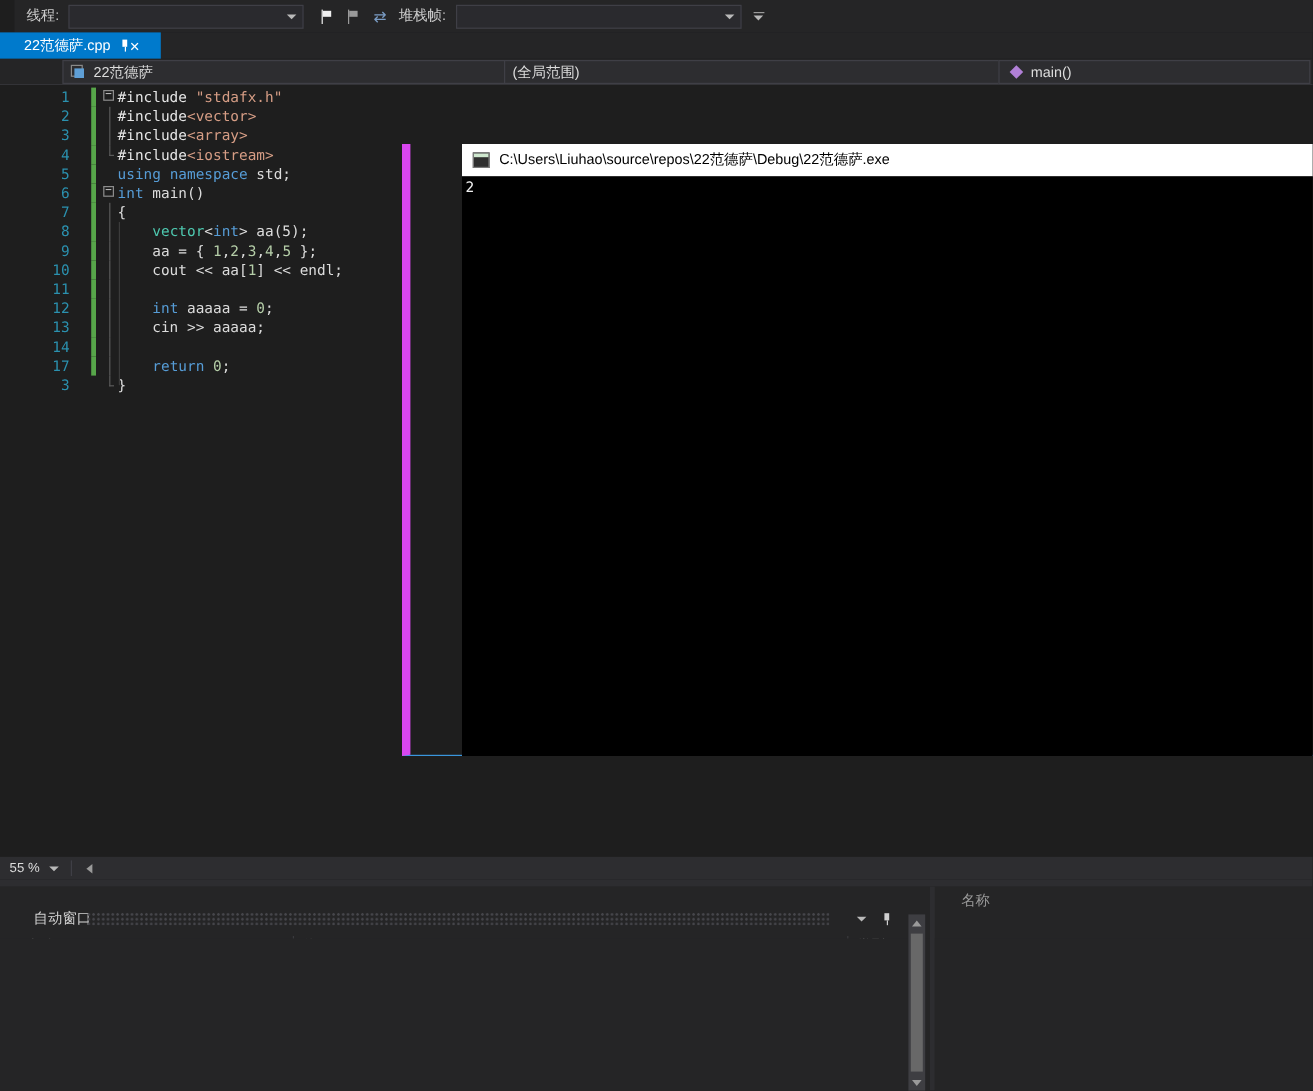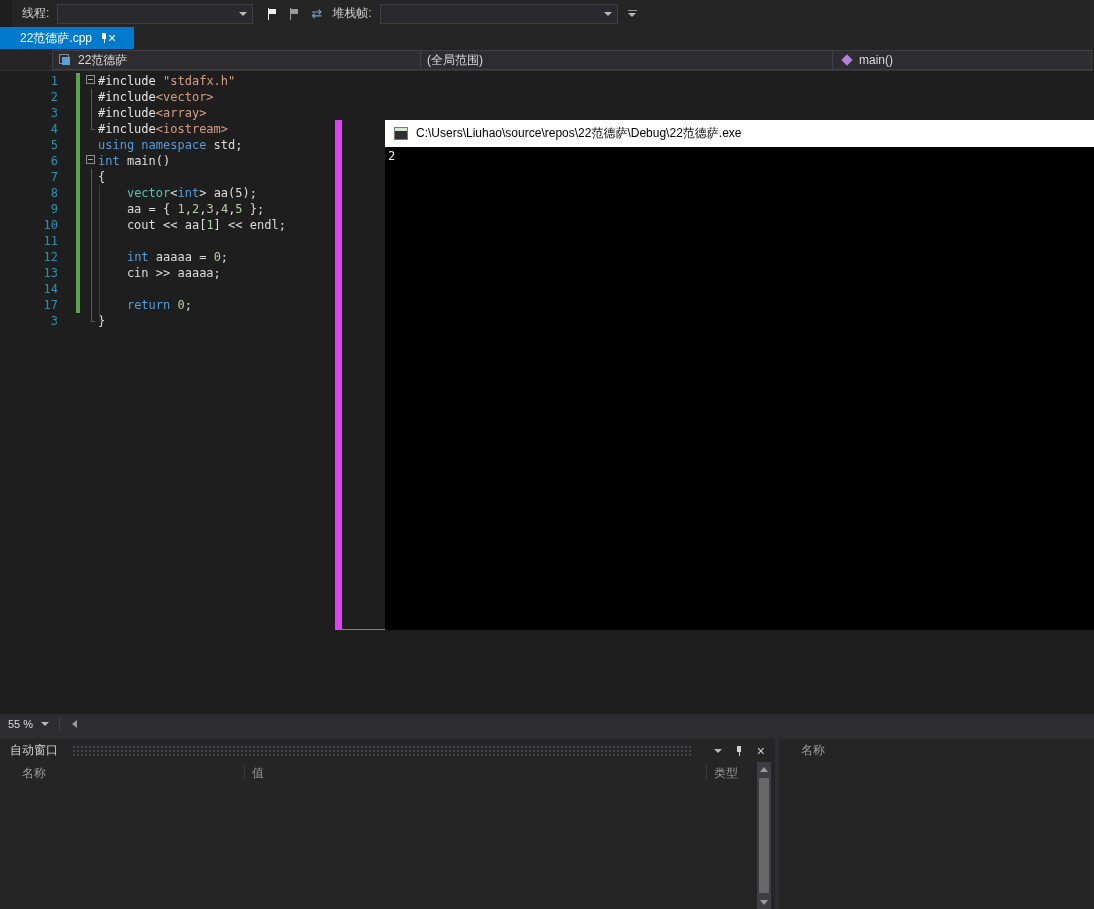--- a/index.html
+++ b/index.html
@@ -97,21 +97,21 @@
               border-right:5px solid #9a9a9a; margin-left:12px; }
 
   .panel-gap { position:absolute; top:733px; left:0; width:100%; height:6px; background:#2d2d30; }
 
   
   .bottom { position:absolute; top:739px; left:0; width:100%; height:170px; background:#2d2d30; }
   .panel { position:absolute; top:0; height:170px; background:#252526; }
   .panel-autos { left:0; width:775px; }
   .panel-callstack { left:779px; width:315px; }
   .panel-title { position:relative; height:23px; display:flex; align-items:center;
-                 padding-left:10px; font-size:12px; color:#d0d0d0; }
+                 padding-left:28px; font-size:12px; color:#d0d0d0;margin-top:15px; }
   .grip { position:absolute; top:6px; bottom:6px;
           background-image:radial-gradient(#46464b 1px, transparent 1.2px);
           background-size:4px 4px; }
   .grip-autos { left:72px; right:84px; }
   .grip-callstack { left:76px; right:10px; }
   .panel-title-icons { position:absolute; right:10px; top:0; height:100%;
                        display:flex; align-items:center; gap:13px; color:#d0d0d0; }
   .col-header { position:relative; height:20px; font-size:12px; color:#9a9a9a; }
   .col-header span { position:absolute; top:3px; }
   .csep { position:absolute; top:3px; bottom:3px; width:1px; background:#3a3a3e; }

